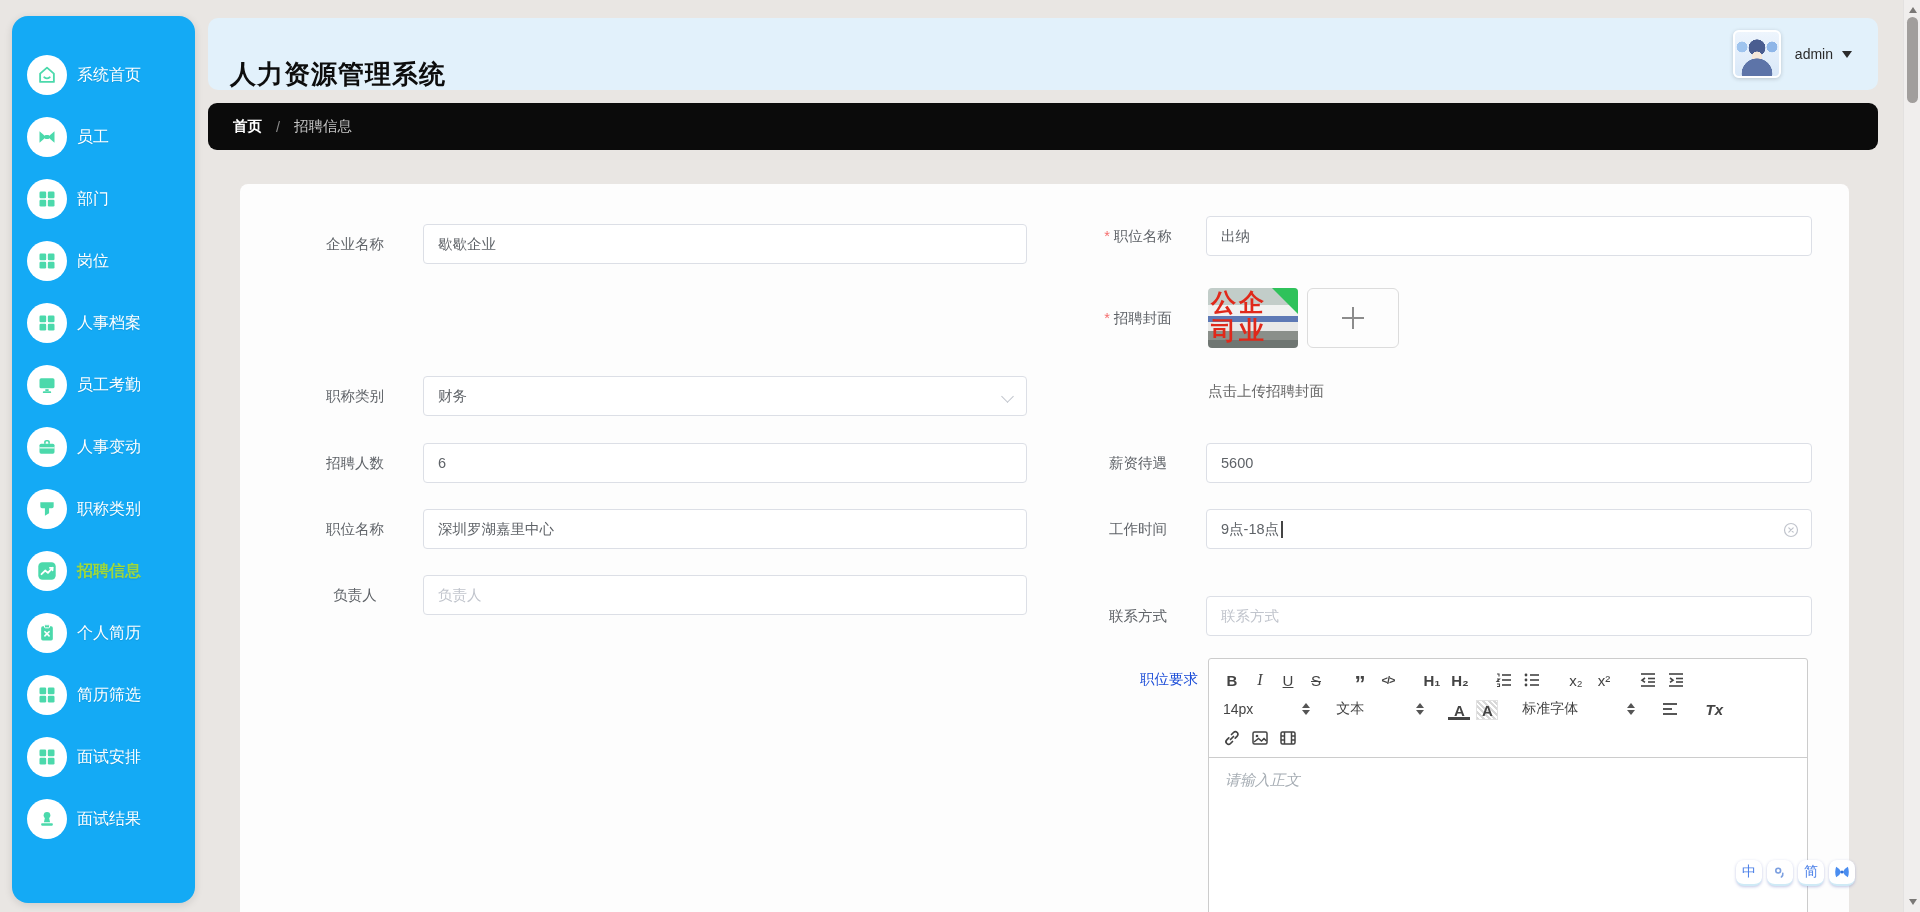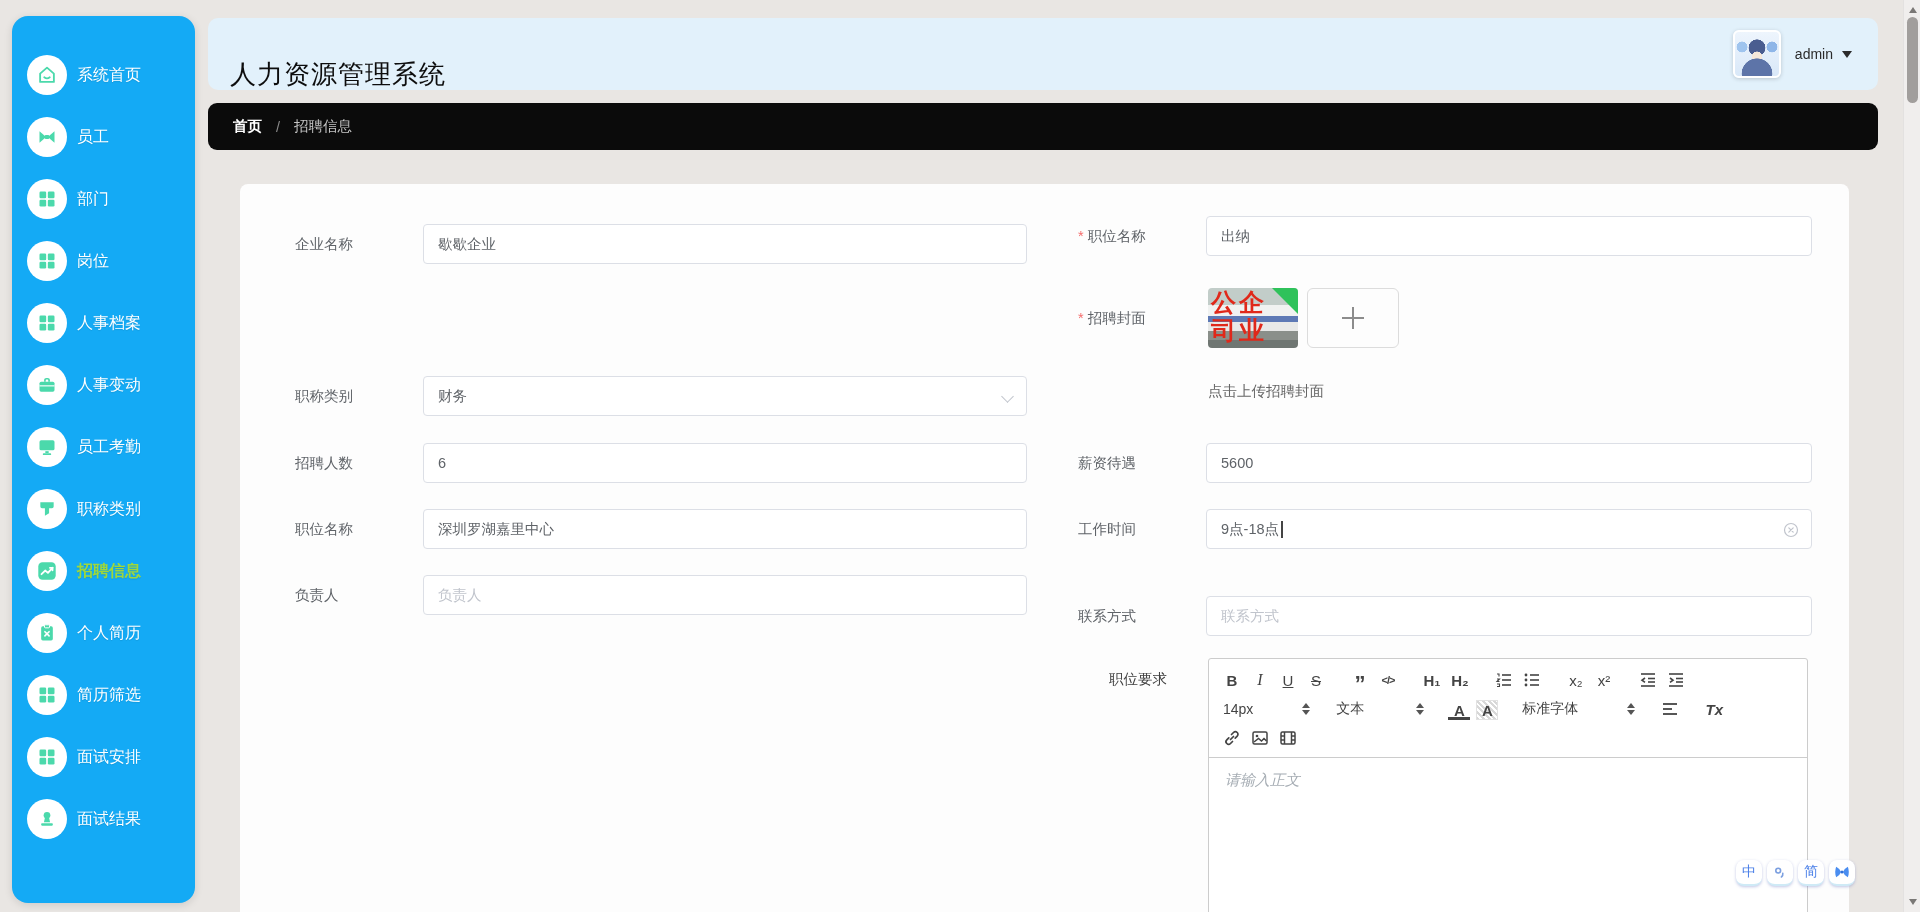--- a/index.html
+++ b/index.html
@@ -21,21 +21,21 @@
   .side-label{color:#fff;font-size:16px;margin-left:10px;white-space:nowrap;
     text-shadow:0 1px 1px rgba(0,0,0,.1);}
   .side-item.active .side-label{color:#9ed83c;font-weight:bold;}
   
   .header{
     position:absolute;left:208px;top:18px;width:1670px;height:72px;
     background:#e2f1fb;border-radius:10px;box-sizing:border-box;
     display:flex;align-items:center;justify-content:space-between;
     padding:0 26px 0 22px;
   }
-  .page-title{font-size:26px;font-weight:normal;color:#0d0d0d;letter-spacing:1px;margin-top:40px;}
+  .page-title{font-size:26px;font-weight:bold;color:#0d0d0d;letter-spacing:1px;margin-top:40px;}
   .user-chip{display:flex;align-items:center;}
   .avatar{
     width:48px;height:48px;border-radius:6px;border:2px solid #fff;box-sizing:border-box;
     box-shadow:0 1px 4px rgba(0,0,0,.18);cursor:pointer;
     background:
       radial-gradient(circle at 50% 95%, #5d74a8 0 32%, transparent 33%),
       radial-gradient(circle at 50% 56%, #f6e8da 0 15%, transparent 16%),
       radial-gradient(circle at 50% 36%, #4a5d90 0 23%, transparent 24%),
       radial-gradient(circle at 16% 34%, #9fc4ee 0 11%, transparent 12%),
       radial-gradient(circle at 84% 34%, #8fb6e8 0 11%, transparent 12%),
@@ -52,21 +52,21 @@
   }
   .bc-home{color:#ffffff;font-weight:bold;cursor:pointer;}
   .bc-sep{color:#8a8a8a;margin:0 14px;}
   .bc-cur{color:#c6c6c6;}
   
   .card{
     position:absolute;left:240px;top:184px;width:1609px;height:760px;
     background:#fdfdfd;border-radius:8px;overflow:hidden;
   }
   .row{position:absolute;display:flex;align-items:center;height:40px;}
-  .row .lbl{width:120px;text-align:left;font-size:14.5px;color:#5f6368;margin-right:8px;white-space:nowrap;}
+  .row .lbl{width:120px;text-align:center;font-size:14.5px;color:#5f6368;margin-right:8px;white-space:nowrap;}
   .req{color:#f56c6c;margin-right:4px;}
   .ipt{
     position:relative;height:40px;box-sizing:border-box;border:1px solid #dcdfe6;border-radius:4px;
     background:#fff;display:flex;align-items:center;padding:0 14px;font-size:14.5px;color:#5f6368;
     cursor:text;
   }
   .row.l{left:55px;}  .row.l .ipt{width:604px;}
   .row.r{left:838px;} .row.r .ipt{width:606px;}
   .ph{color:#c0c4cc;}
   .chevron{
@@ -87,22 +87,22 @@
   .cover-text{position:absolute;left:3px;top:0;color:#e0281a;font-weight:900;font-size:25px;line-height:28px;letter-spacing:3px;white-space:nowrap;}
   .plus-box{
     width:92px;height:60px;box-sizing:border-box;border:1px solid #dcdcdc;border-radius:6px;
     background:#fdfdfd;display:flex;align-items:center;justify-content:center;cursor:pointer;
   }
   .plus-icon{position:relative;width:22px;height:22px;}
   .plus-icon::before{content:"";position:absolute;left:0;top:10px;width:22px;height:2px;background:#8c8c8c;}
   .plus-icon::after{content:"";position:absolute;left:10px;top:0;width:2px;height:22px;background:#8c8c8c;}
   .cover-hint{position:absolute;left:968px;top:198px;font-size:14.5px;color:#666;}
   
-  .editor-label{position:absolute;left:838px;top:486px;width:120px;text-align:center;
-    font-size:14.5px;color:#404040;}
+  .editor-label{position:absolute;left:838px;top:486px;width:120px;text-align:right;
+    font-size:14.5px;color:#1d4ed8;}
   .ql-box{
     position:absolute;left:968px;top:474px;width:600px;height:300px;box-sizing:border-box;
     border:1px solid #ccc;border-radius:3px;background:#fff;
   }
   .ql-toolbar{padding:9px 12px 2px;border-bottom:1px solid #ccc;}
   .ql-row{display:flex;align-items:center;margin-bottom:5px;}
   .ql-btn{
     background:none;border:none;padding:0 2px;height:24px;min-width:22px;
     display:inline-flex;align-items:center;justify-content:center;
     font-size:15px;color:#444;font-family:inherit;cursor:pointer;margin-right:6px;
@@ -195,39 +195,39 @@
     <span class="icon-wrap" data-name="grid-icon">
           <svg width="20" height="20" viewBox="0 0 24 24" fill="#4bd9ab">
             <rect x="3" y="3" width="8" height="8" rx="1.5"></rect>
             <rect x="13" y="3" width="8" height="8" rx="1.5"></rect>
             <rect x="3" y="13" width="8" height="8" rx="1.5"></rect>
             <rect x="13" y="13" width="8" height="8" rx="1.5"></rect>
           </svg>
         </span>
     <span class="side-label">人事档案</span>
   </div>
+      <div class="side-item" data-name="sidebar-item-attendance">
+    <span class="icon-wrap" data-name="monitor-icon">
+          <svg width="20" height="20" viewBox="0 0 24 24" fill="#4bd9ab">
+            <rect x="3" y="4" width="18" height="12" rx="2"></rect>
+            <rect x="10" y="17" width="4" height="2.2"></rect>
+            <rect x="7" y="19.6" width="10" height="2" rx="1"></rect>
+          </svg>
+        </span>
+    <span class="side-label">员工考勤</span>
+  </div>
       <div class="side-item" data-name="sidebar-item-personnel-change">
     <span class="icon-wrap" data-name="briefcase-icon">
           <svg width="20" height="20" viewBox="0 0 24 24">
             <path d="M9.5 8 V6.2 a1.7 1.7 0 0 1 1.7-1.7 h1.6 a1.7 1.7 0 0 1 1.7 1.7 V8" fill="none" stroke="#4bd9ab" stroke-width="2"></path>
             <rect x="3" y="8" width="18" height="12" rx="2" fill="#4bd9ab"></rect>
             <rect x="3" y="12.2" width="18" height="1.6" fill="#fff" opacity=".85"></rect>
           </svg>
         </span>
     <span class="side-label">人事变动</span>
-  </div>
-      <div class="side-item" data-name="sidebar-item-attendance">
-    <span class="icon-wrap" data-name="monitor-icon">
-          <svg width="20" height="20" viewBox="0 0 24 24" fill="#4bd9ab">
-            <rect x="3" y="4" width="18" height="12" rx="2"></rect>
-            <rect x="10" y="17" width="4" height="2.2"></rect>
-            <rect x="7" y="19.6" width="10" height="2" rx="1"></rect>
-          </svg>
-        </span>
-    <span class="side-label">员工考勤</span>
   </div>
       <div class="side-item" data-name="sidebar-item-title-category">
     <span class="icon-wrap" data-name="filter-icon">
           <svg width="20" height="20" viewBox="0 0 24 24" fill="#4bd9ab">
             <path d="M4 4 h16 v5 a2 2 0 0 1 -2 2 h-3.5 v6 l-5 3 v-9 H6 a2 2 0 0 1 -2 -2 Z"></path>
           </svg>
         </span>
     <span class="side-label">职称类别</span>
   </div>
       <div class="side-item active" data-name="sidebar-item-recruitment">

